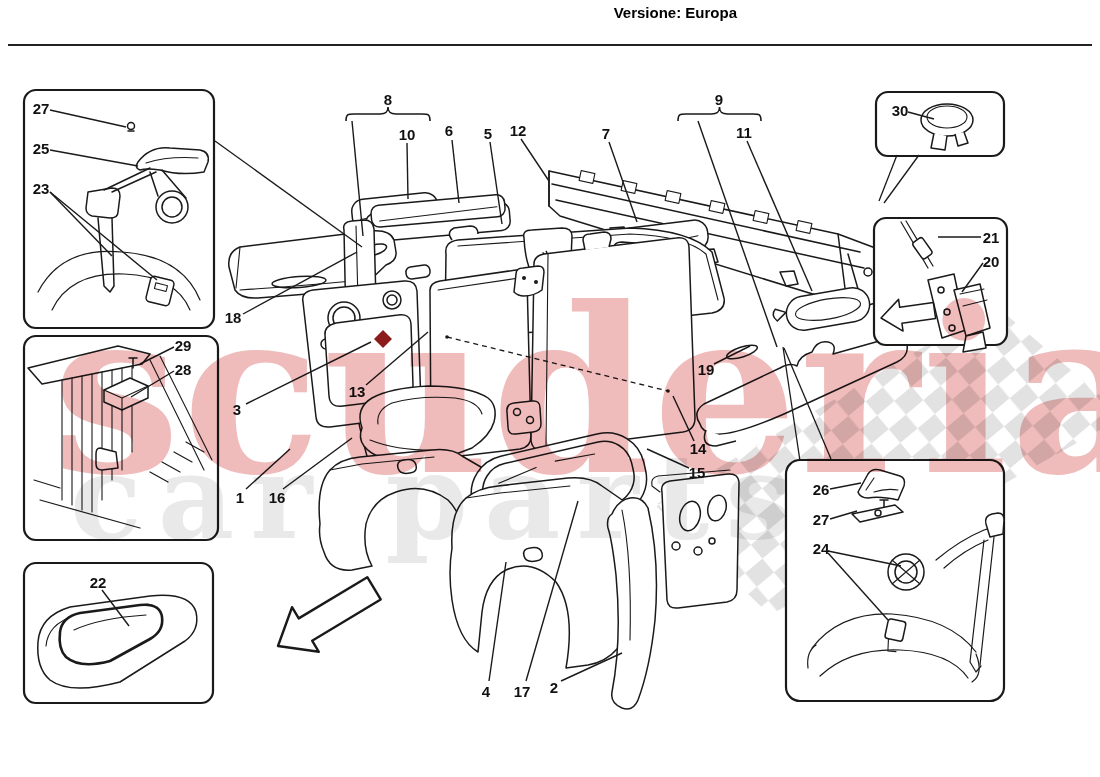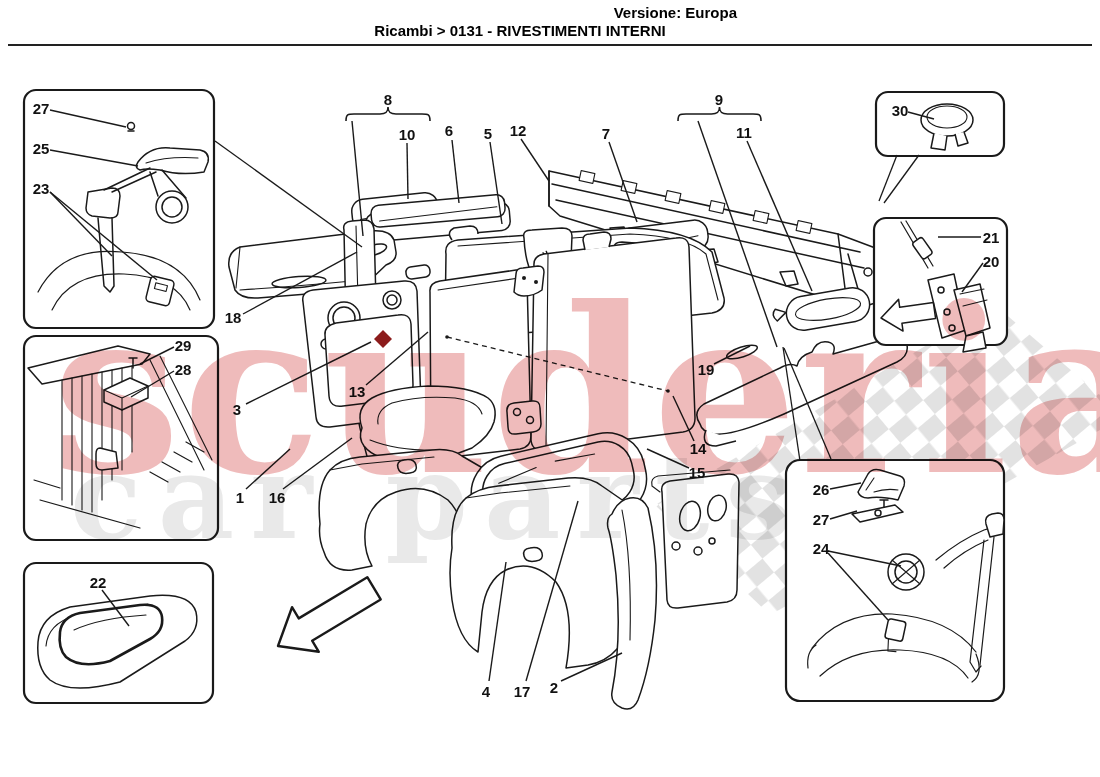--- a/index.html
+++ b/index.html
@@ -23,21 +23,20 @@
   .fw{stroke:#1a1a1a;fill:#ffffff;stroke-linejoin:round;}
   .box{stroke:#1a1a1a;stroke-width:2.2;fill:#ffffff;}
   text.callout{font-family:"Liberation Sans",sans-serif;font-weight:bold;font-size:15px;fill:#111;}
 </style>
 </head>
 <body>
 
 <div id="page">
 
   <div id="hdr-version">Versione: Europa</div>
-  <div id="hdr-breadcrumb">Ricambi &gt; 0131 - RIVESTIMENTI INTERNI</div>
   <div id="hdr-rule"></div>
 
   <svg id="art" width="1100" height="777" viewBox="0 0 1100 777">
     <defs>
       <pattern id="chk" width="36" height="36" patternUnits="userSpaceOnUse" patternTransform="rotate(-40) scale(1.25 1)">
         <rect x="0" y="0" width="18" height="18" fill="#e2e2e2"></rect>
         <rect x="18" y="18" width="18" height="18" fill="#e2e2e2"></rect>
       </pattern>
     </defs>
 

